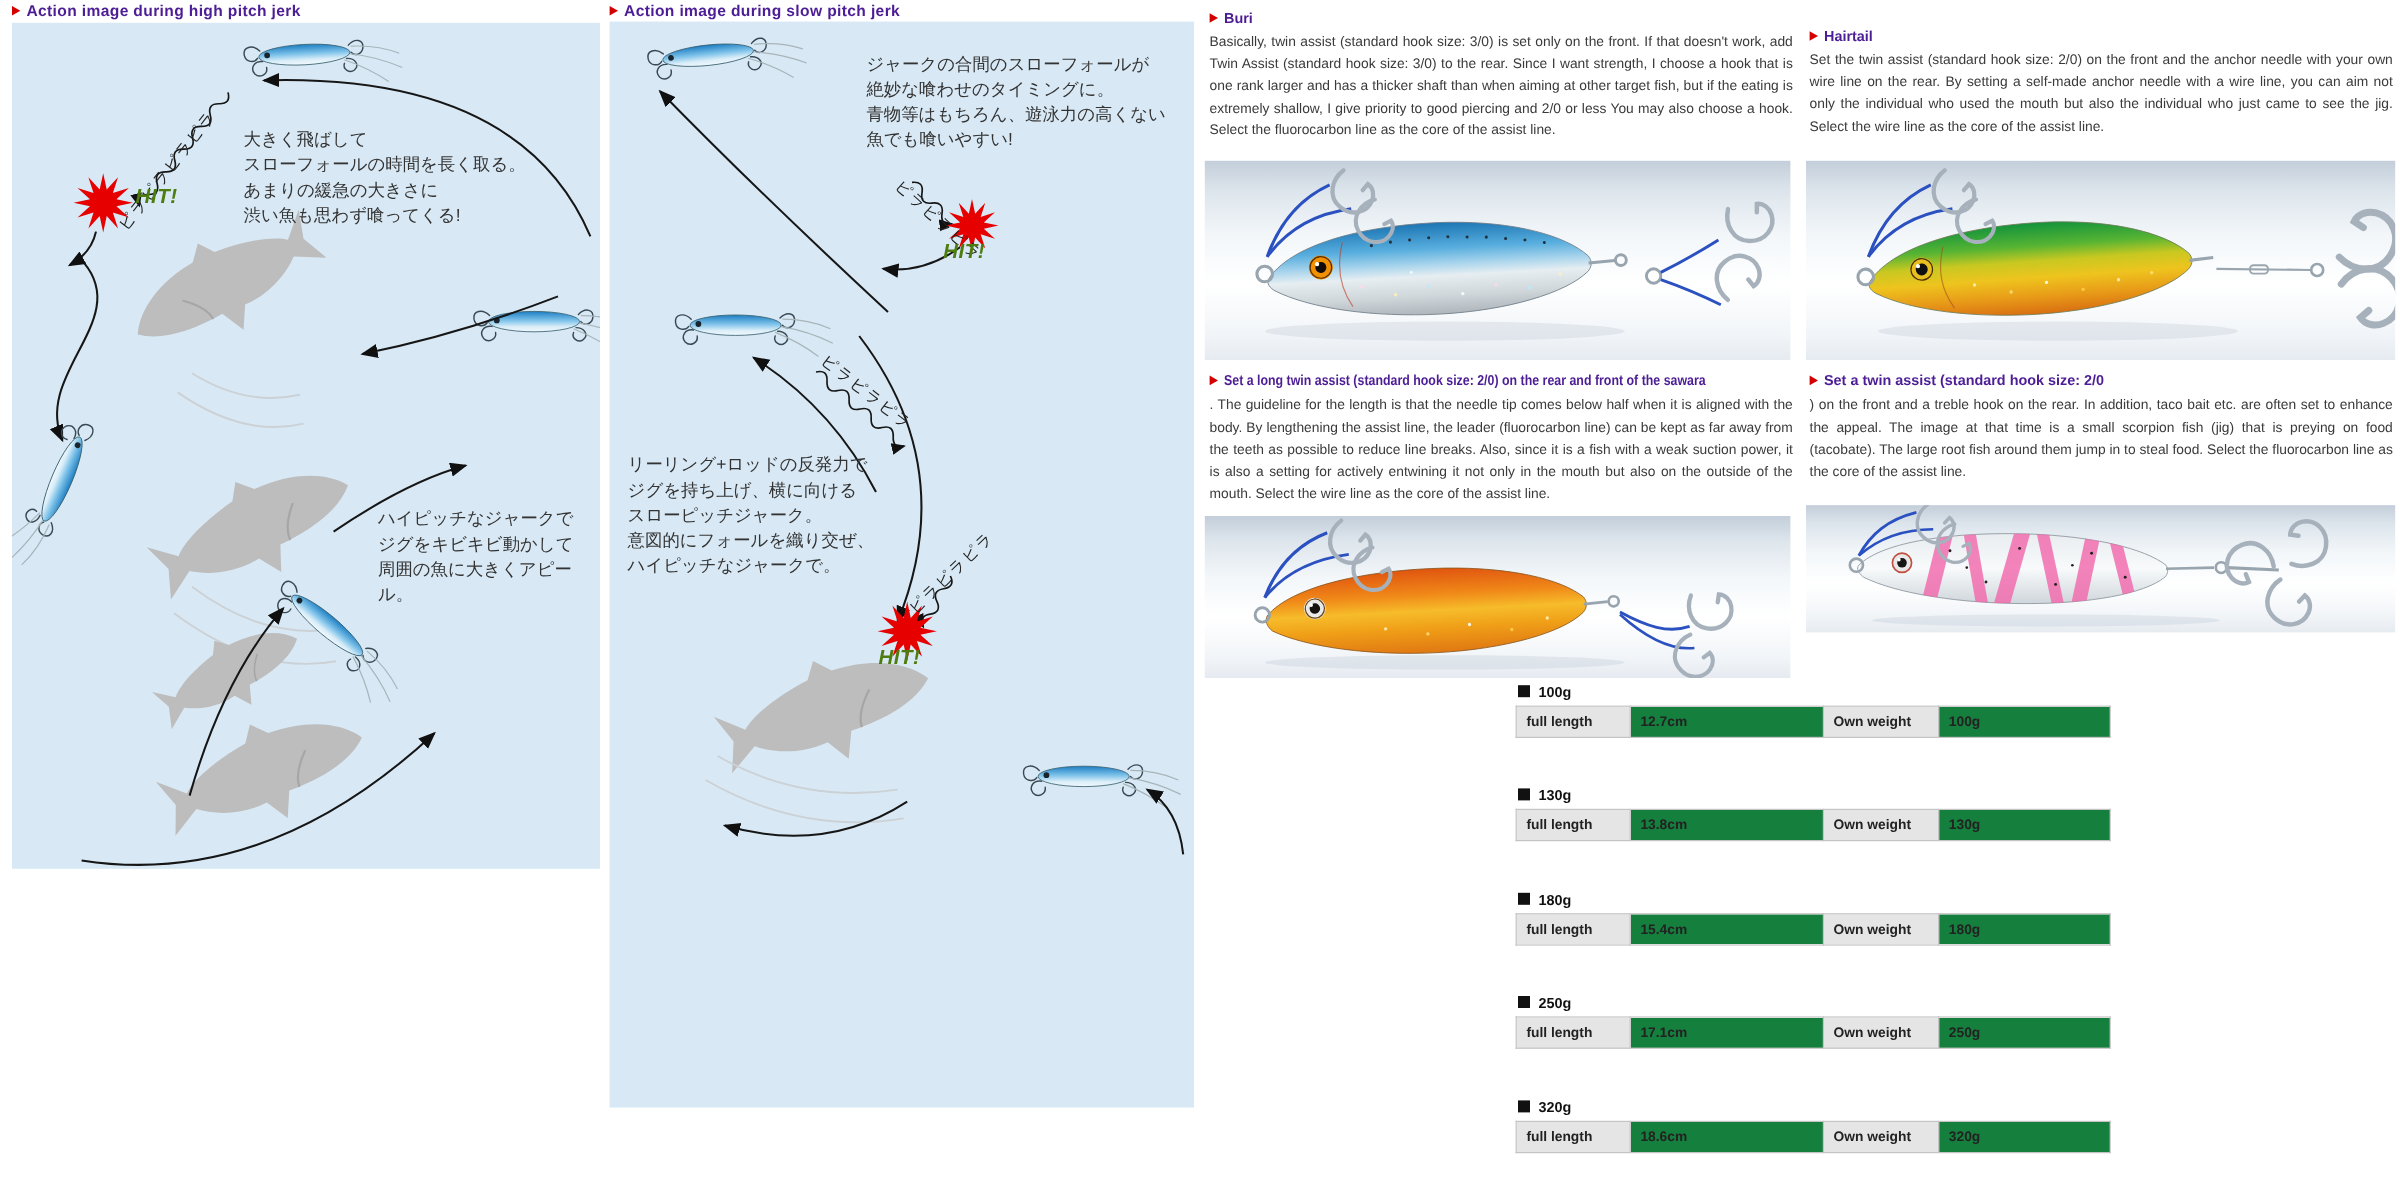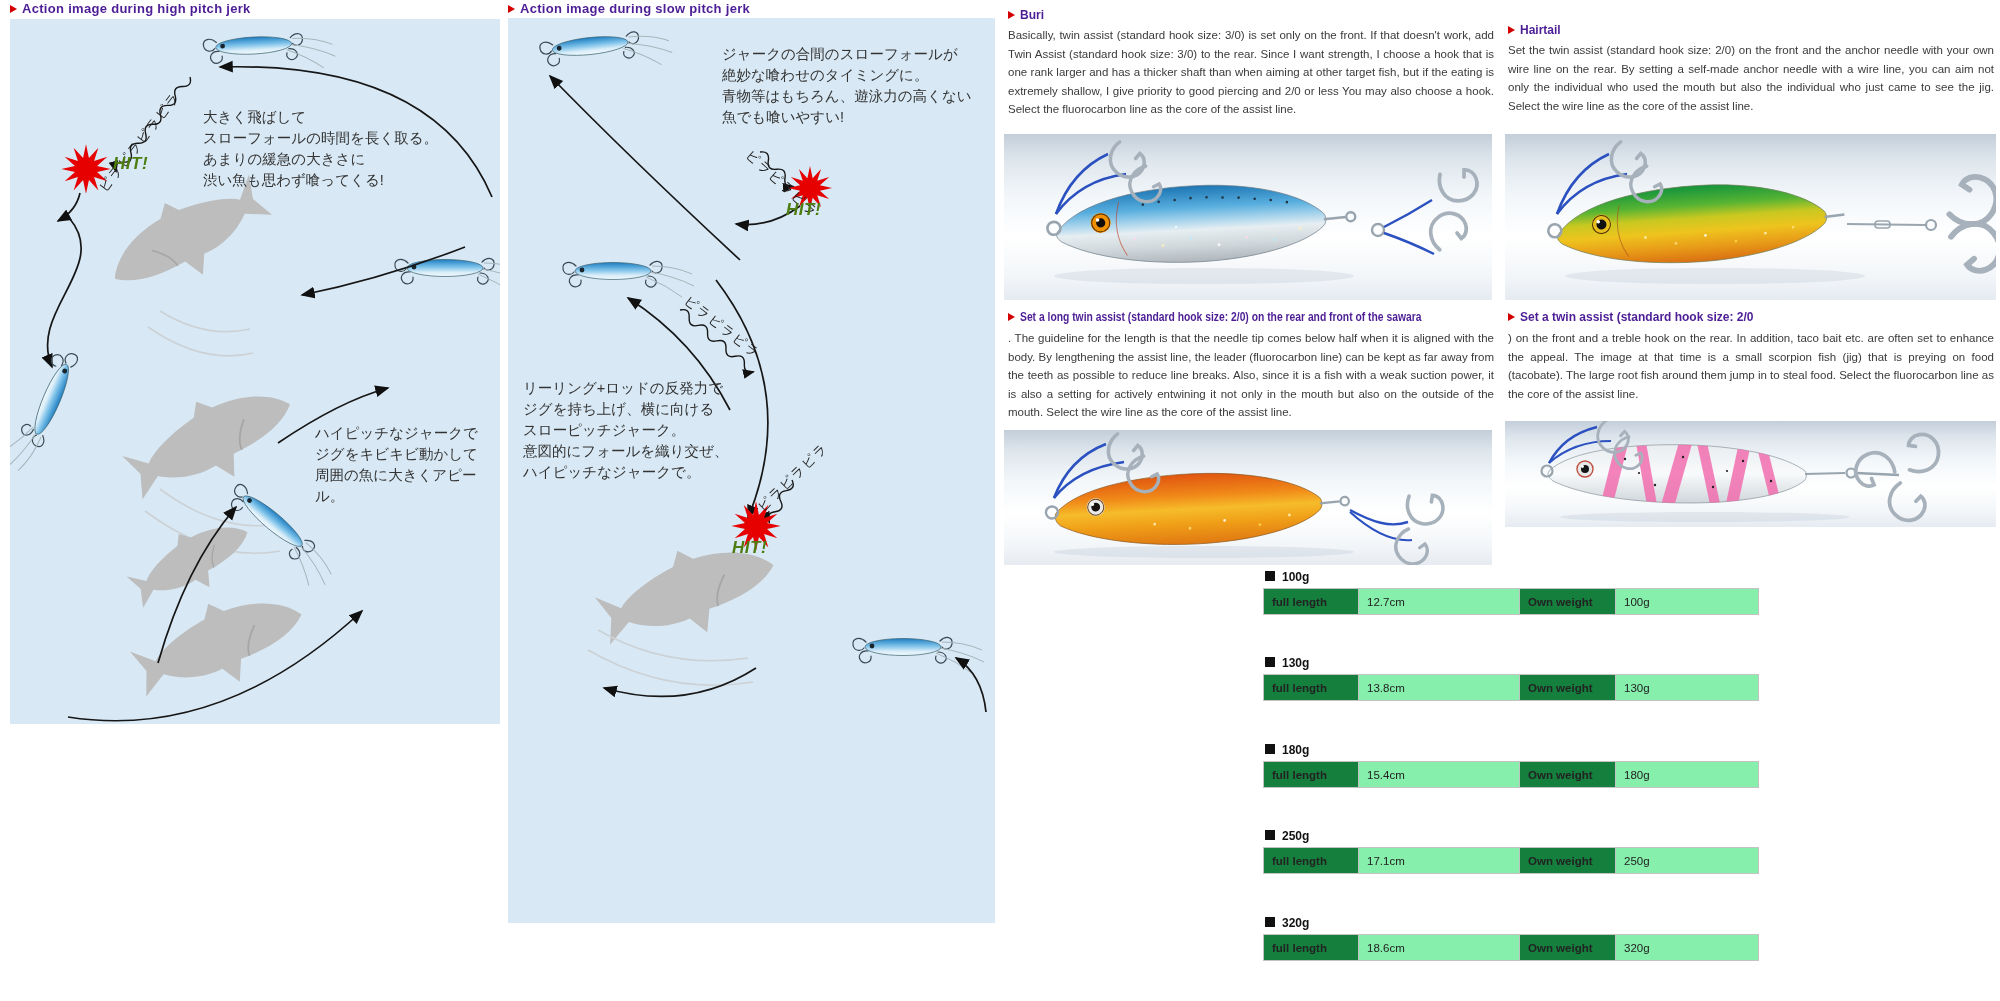--- a/index.html
+++ b/index.html
@@ -19,22 +19,22 @@
   .tri { display:inline-block; width:0; height:0; border-left:7px solid #d40000;
          border-top:4px solid transparent; border-bottom:4px solid transparent; margin-right:5px; }
   .sec-body { position:absolute; font-size:11.5px; line-height:18.5px; color:#3a3a3a; text-align:justify; }
   .jig-image { position:absolute;
      background:linear-gradient(180deg,#c3ceda 0%,#dde5ec 15%,#f3f7fa 38%,#ffffff 62%,#f3f6f9 85%,#e6ebf1 100%); }
   .spec { position:absolute; left:1263px; width:495px; }
   .spec-title { font-weight:bold; font-size:12px; color:#111; margin:0 0 4px 2px; }
   .sq { display:inline-block; width:10px; height:10px; background:#111; margin-right:7px; }
   table.spec-t { border-collapse:collapse; width:495px; table-layout:fixed; }
   .spec-t td { border:1px solid #c3c3c3; height:21px; padding:2px 8px; font-size:11.5px; color:#222; overflow:hidden; }
-  td.lbl { background:#15803d; font-weight:bold; }
-  td.val { background:#86efac; }
+  td.lbl { background:#e5e5e5; font-weight:bold; }
+  td.val { background:#15803d;font-weight:bold; }
 </style>
 </head>
 <body>
 
 <div id="stage">
 
 <svg width="0" height="0" style="position:absolute" aria-hidden="true">
   <defs>
     <marker id="ah" markerWidth="10" markerHeight="8" refX="7.5" refY="3.5" orient="auto">
       <path d="M0,0 L8.5,3.5 L0,7 Z" fill="#101010"></path>

